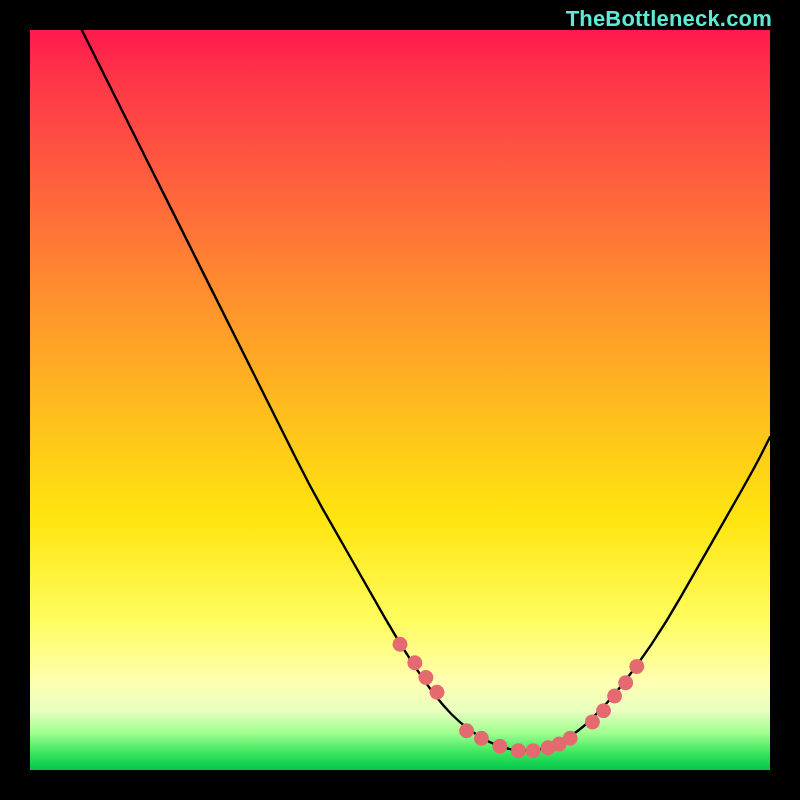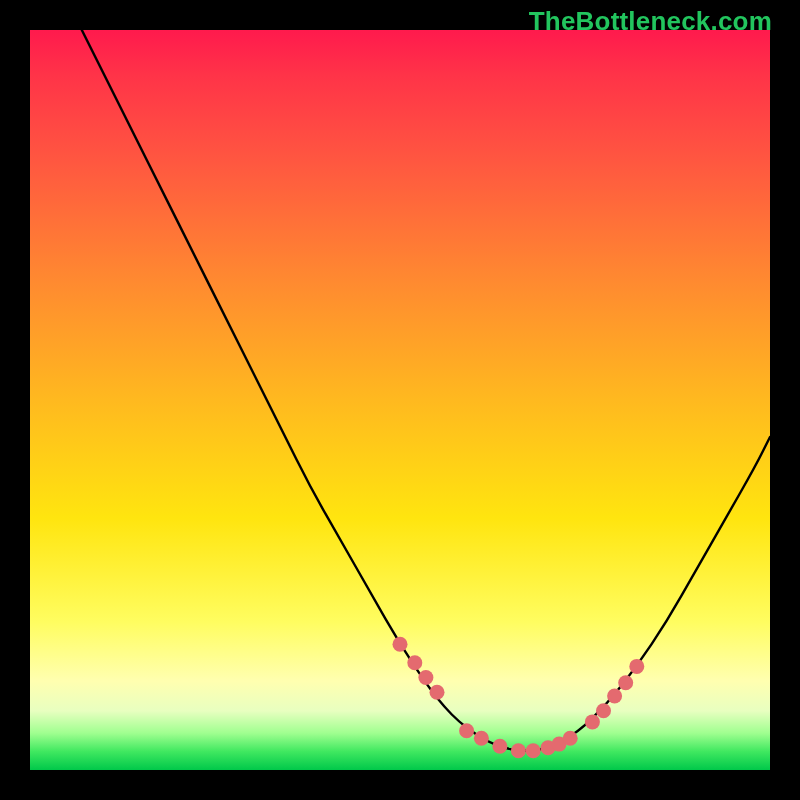--- a/index.html
+++ b/index.html
@@ -37,22 +37,22 @@
       #e8ffc0 92%,
       #a0ff90 95%,
       #40e860 97.5%,
       #00c84a 100%
     );
   }
   .attribution {
     position: absolute;
     top: 6px;
     right: 28px;
-    color: #22c55e;
-    font-size: 26px;
+    color: #5eead4;
+    font-size: 22px;
     font-weight: 600;
     letter-spacing: 0.2px;
     user-select: none;
   }
   svg.overlay {
     position: absolute;
     left: 0;
     top: 0;
     width: 740px;
     height: 740px;

